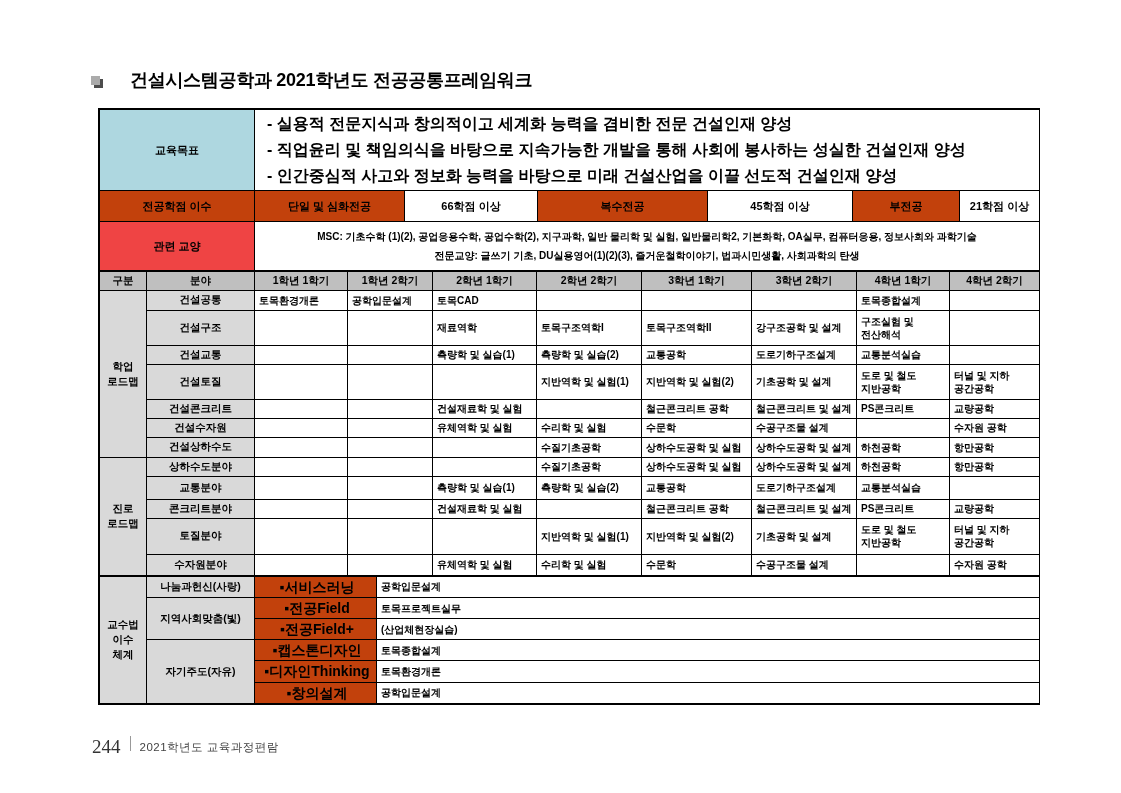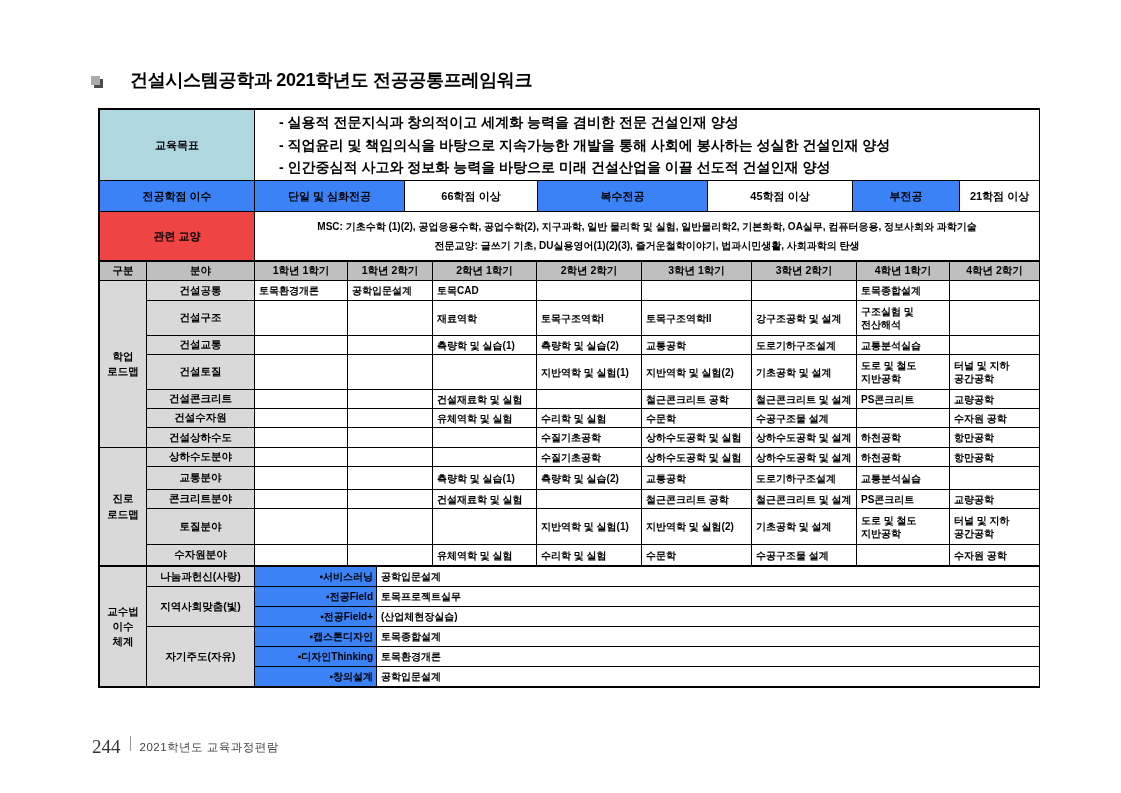--- a/index.html
+++ b/index.html
@@ -16,35 +16,35 @@
   
   .frame { position:absolute; left:98px; top:108px; width:942px; border:1px solid #000; }
   table.t { border-collapse:collapse; table-layout:fixed; width:940px; }
   td {
     border:1px solid #000; font-size:10px; font-weight:bold; color:#000;
     padding:1px 3px; vertical-align:middle; text-align:center;
     white-space:pre-line; word-break:keep-all; overflow:hidden; line-height:1.3;
   }
   
   .bg-teal  { background:#aed7e0; }
-  .bg-blue  { background:#3b82f6;margin-top:15px; }
+  .bg-blue  { background:#c2410c;margin-top:15px; }
   .bg-green { background:#ef4444; }
   .bg-hgray { background:#bfbfbf; }
   .bg-gray  { background:#d9d9d9; }
 
   
   .lbl   { font-size:11px; }
-  .goals { text-align:left; font-size:14px; line-height:1.62; padding-left:24px; }
+  .goals { text-align:left; font-size:16px; line-height:1.62; padding-left:12px; }
   .cred  { font-size:11px; }
   .lib   { font-size:10px; line-height:1.9; padding:2px 12px;margin-left:40px; }
   .hd    { font-size:10.5px; }
   .g     { font-size:10.5px; line-height:1.45; }
   .f     { font-size:10.5px; }
   .c     { text-align:left; font-size:10px; padding-left:4px; }
-  .m     { text-align:right; font-size:10px; padding-left:6px; }
+  .m     { text-align:center; font-size:14px; padding-left:6px; }
   .bt    { font-size:10.5px; }
 
   
   .footer { position:absolute; left:92px; top:736px; display:flex; align-items:center; }
   .footer .pnum { font-family:"Liberation Serif", serif; font-size:19px; color:#333; }
   .footer .sep  { width:1px; height:15px; background:#999; margin:0 9px; align-self:flex-start; }
   .footer .ftxt { font-size:11.5px; color:#444; letter-spacing:0.5px;text-align:center; }
 </style>
 </head>
 <body>

